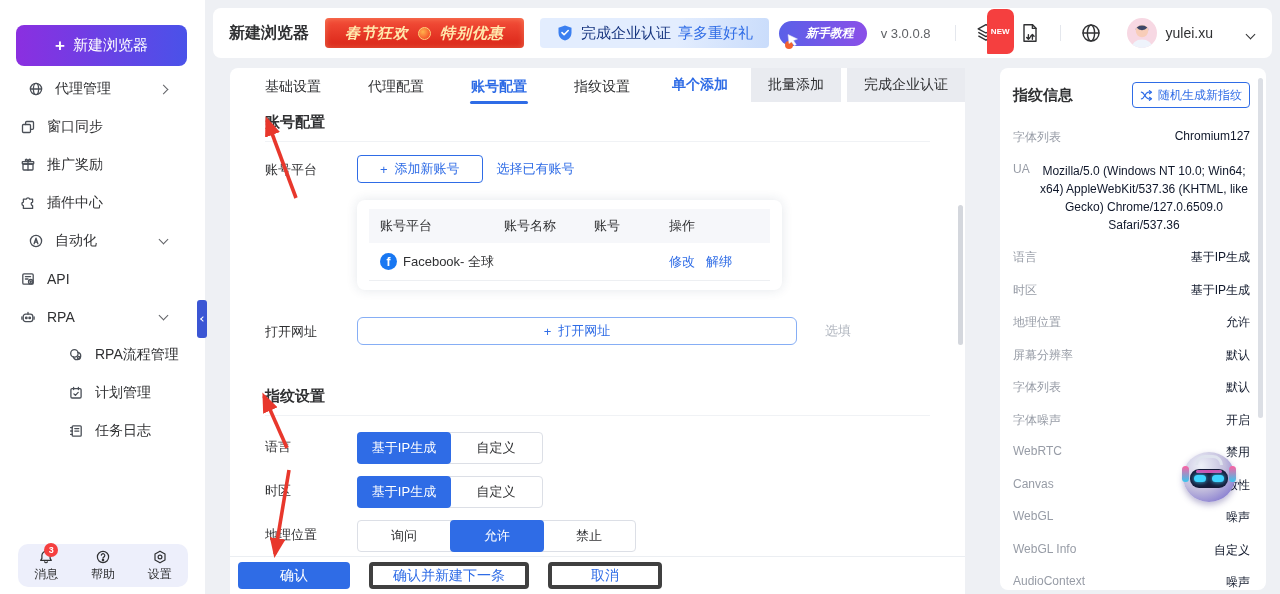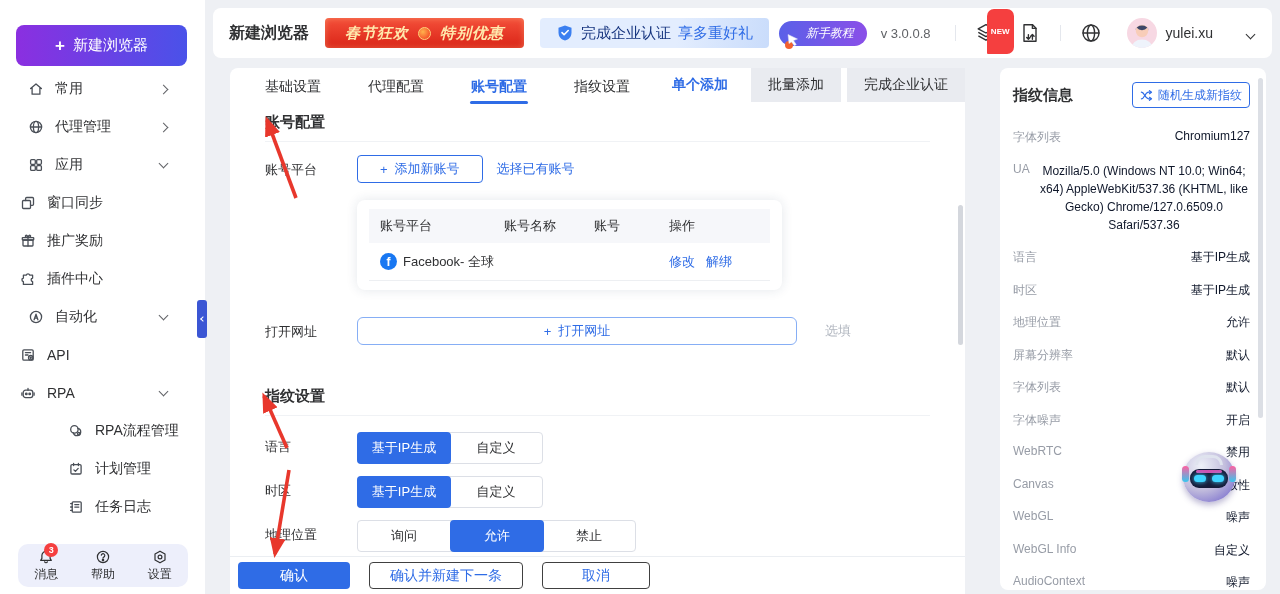--- a/index.html
+++ b/index.html
@@ -44,21 +44,21 @@
     color:#ffe9ad;font-weight:bold;font-style:italic;font-size:15px;letter-spacing:1px;
     display:flex;align-items:center;gap:9px;padding:0 20px;margin-right:16px;cursor:pointer;white-space:nowrap;
     box-shadow:inset 0 0 6px rgba(255,220,160,.35)}
   .lantern{width:13px;height:13px;border-radius:50%;background:radial-gradient(circle at 35% 35%,#ffb24d,#f3331d);
     border:1px solid #ffd27a;flex:none}
   .promo-blue{height:30px;border-radius:4px;background:linear-gradient(100deg,#e3edfe 60%,#c9dcfb);
     display:flex;align-items:center;gap:7px;padding:0 16px;font-weight:normal;font-size:15px;cursor:pointer;white-space:nowrap}
   .pb-prefix{color:#17357f}
   .pb-hl{color:#2f6ce6}
   .tutorial{margin-left:auto;height:25px;border-radius:13px;background:linear-gradient(90deg,#5a60e8,#8a4fe8);
-    color:#fff;font-style:italic;font-size:12px;font-weight:normal;display:flex;align-items:center;
+    color:#fff;font-style:italic;font-size:12px;font-weight:bold;display:flex;align-items:center;
     padding:0 13px 0 27px;position:relative;cursor:pointer;white-space:nowrap}
   .hand-ico{position:absolute;left:4px;bottom:-4px;width:18px;height:18px}
   .version{color:#606266;font-size:13px;margin:0 16px 0 14px;white-space:nowrap}
   .vdiv{width:1px;height:16px;background:#e4e7ed;margin:0 8px}
   .hicon{width:26px;display:flex;justify-content:center;position:relative;margin:0 9px;cursor:pointer}
   .hicon svg{stroke:#303133;fill:none;stroke-width:1.4;stroke-linecap:round;stroke-linejoin:round}
   .new-badge{position:absolute;top:-13px;right:-15px;background:#f53f3f;color:#fff;font-size:8px;font-weight:bold;
     padding:18px 4px;border-radius:7px 7px 7px 1px}
   .avatar{width:30px;height:30px;border-radius:50%;overflow:hidden;margin:0 9px 0 14px;flex:none;cursor:pointer}
   .username{font-size:14px;cursor:pointer}
@@ -114,21 +114,21 @@
   .radio{display:flex;align-items:center;gap:6px;cursor:pointer}
   .radio .dot{width:14px;height:14px;border-radius:50%;border:4px solid #2f6ce6;background:#fff;flex:none}
   .radio .dot.off{width:13px;height:13px;border:1px solid #b6bbc4}
   .radio.sel span{color:#2f6ce6}
   .radio span{color:#606266}
 
   .footer-bar{position:absolute;left:0;bottom:0;width:100%;height:38px;background:#fff;border-top:1px solid #ebeef2;
     display:flex;align-items:center;padding-left:8px;gap:19px;border-radius:0}
   .btn-primary{width:112px;height:27px;background:#2f6ce6;color:#fff;border:none;border-radius:4px;font-size:14px;
     font-family:inherit;cursor:pointer}
-  .btn-outline{height:27px;border:1px solid #404040;color:#2f6ce6;background:#fff;border-radius:4px;font-size:14px;
+  .btn-outline{height:27px;border:4px solid #404040;color:#2f6ce6;background:#fff;border-radius:4px;font-size:14px;
     font-family:inherit;padding:0 20px;cursor:pointer}
   .btn-outline.cancel{padding:0 39px}
   .main-scroll{position:absolute;right:2px;top:137px;width:5px;height:140px;background:#d4d7dd;border-radius:3px;cursor:pointer}
 
   
   .right-panel{position:absolute;left:1000px;top:68px;width:266px;height:522px;background:#fff;border-radius:8px;
     padding:14px 16px 0 13px}
   .rp-head{display:flex;justify-content:space-between;align-items:center}
   .rp-title{font-size:15px;font-weight:bold}
   .rp-btn{height:26px;border:1px solid #2f6ce6;border-radius:4px;color:#2f6ce6;background:#fff;font-size:12px;
@@ -164,48 +164,27 @@
 <div class="sidebar">
   <button class="new-btn">
     <span class="plus">+</span>
     <span>新建浏览器</span>
   </button>
 
   <div class="nav">
     <div class="side-item">
       <span class="icon16">
           <svg viewBox="0 0 16 16" width="16" height="16">
-            <path d="M2.6 7.6 L8 3 L13.4 7.6 M4.1 6.6 V13.2 H11.9 V6.6"></path>
-          </svg>
-        </span>
-      <span>常用</span>
-      <span class="chevpos chev r"></span>
-    </div>
-    <div class="side-item">
-      <span class="icon16">
-          <svg viewBox="0 0 16 16" width="16" height="16">
             <circle cx="8" cy="8" r="5.6"></circle>
             <ellipse cx="8" cy="8" rx="2.6" ry="5.6"></ellipse>
             <line x1="2.4" y1="8" x2="13.6" y2="8"></line>
           </svg>
         </span>
       <span>代理管理</span>
       <span class="chevpos chev r"></span>
-    </div>
-    <div class="side-item">
-      <span class="icon16">
-          <svg viewBox="0 0 16 16" width="16" height="16">
-            <rect x="2.6" y="2.6" width="4.7" height="4.7" rx="1"></rect>
-            <rect x="8.7" y="2.6" width="4.7" height="4.7" rx="1"></rect>
-            <rect x="2.6" y="8.7" width="4.7" height="4.7" rx="1"></rect>
-            <rect x="8.7" y="8.7" width="4.7" height="4.7" rx="1"></rect>
-          </svg>
-        </span>
-      <span>应用</span>
-      <span class="chevpos d chev d"></span>
     </div>
     <div class="side-item lv2">
       <span class="icon16">
           <svg viewBox="0 0 16 16" width="16" height="16">
             <rect x="2.5" y="5.5" width="8" height="8" rx="1"></rect>
             <path d="M5.6 5.5 V3.6 a1.1 1.1 0 0 1 1.1-1.1 H12.4 a1.1 1.1 0 0 1 1.1 1.1 V9.3 a1.1 1.1 0 0 1-1.1 1.1 H10.6"></path>
           </svg>
         </span>
       <span>窗口同步</span>
     </div>

